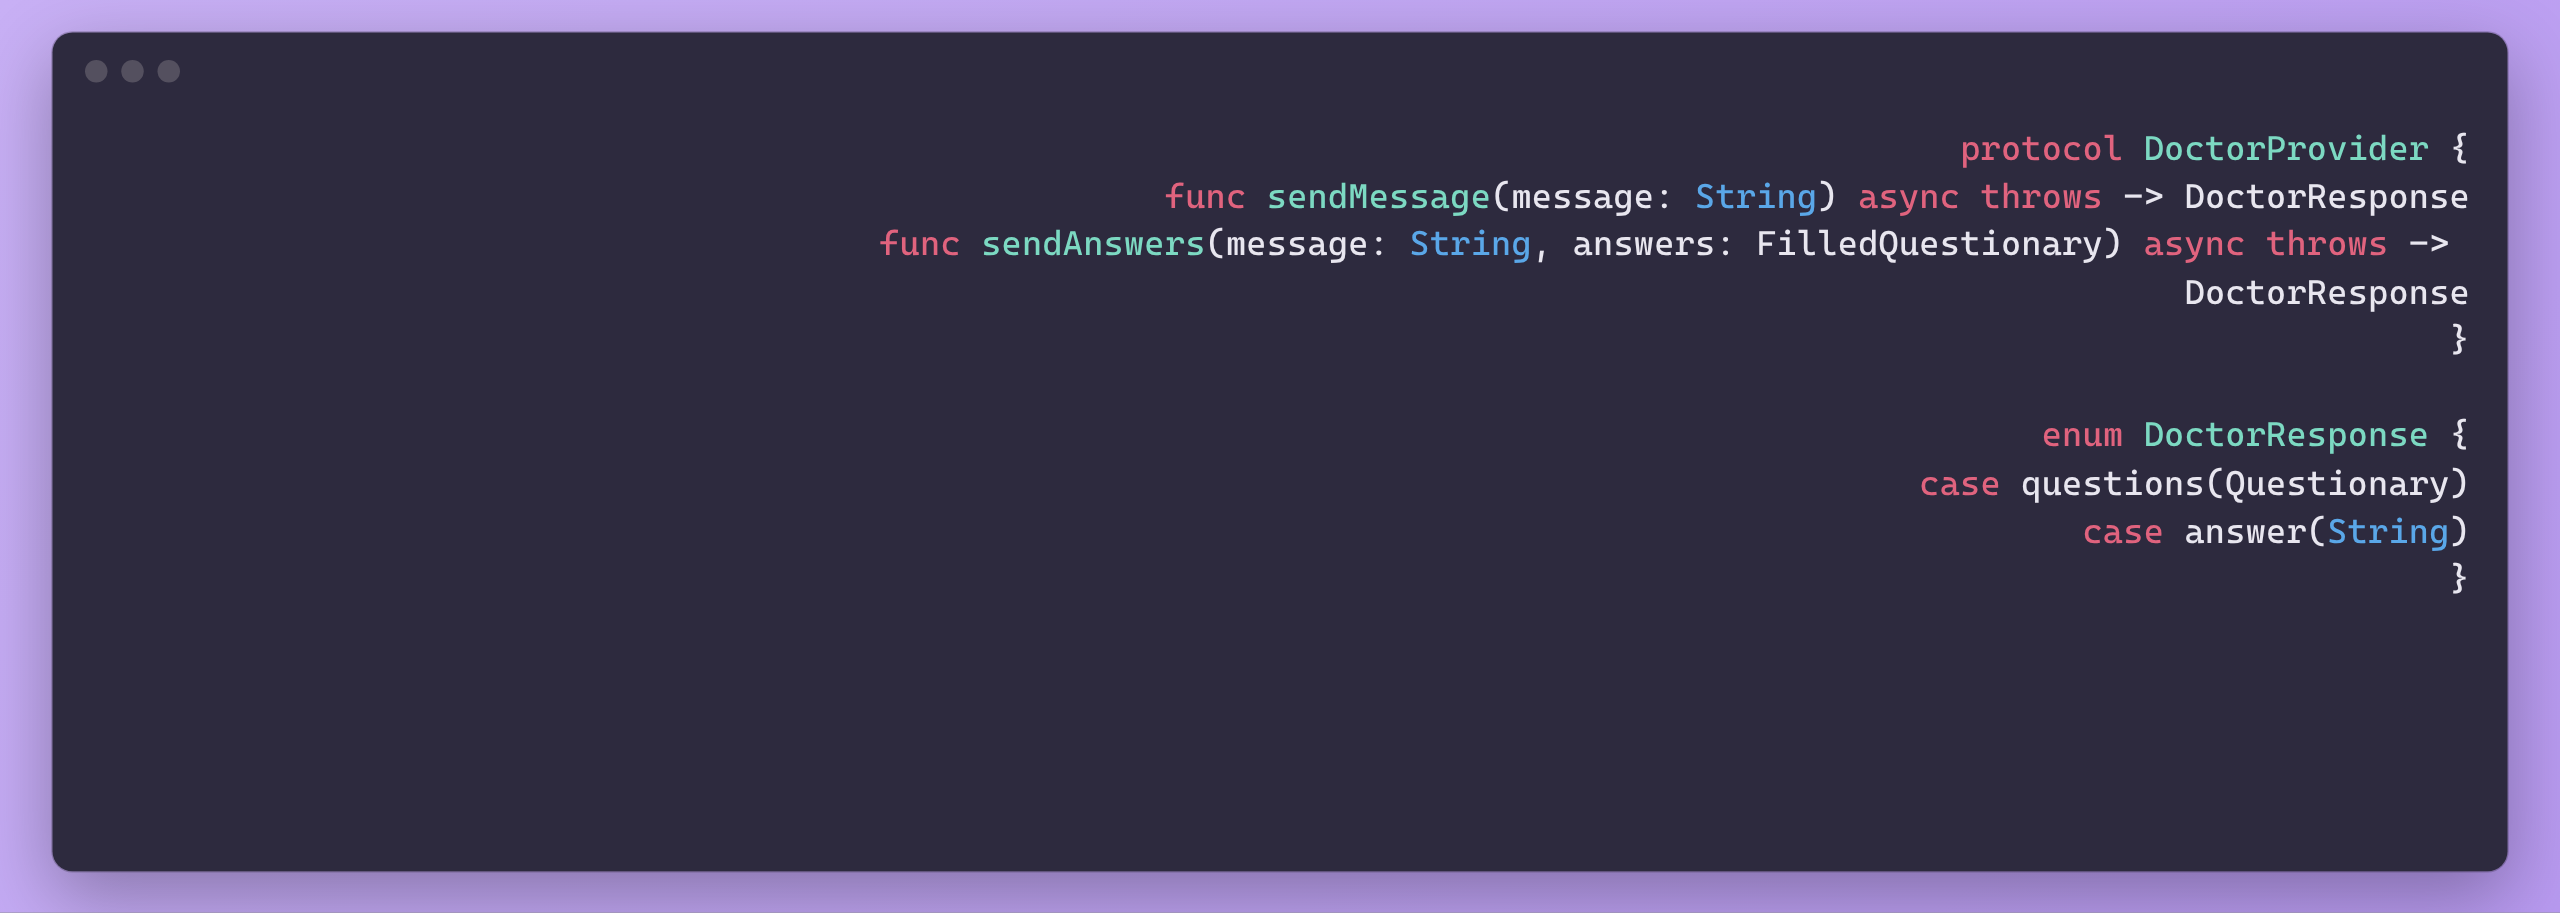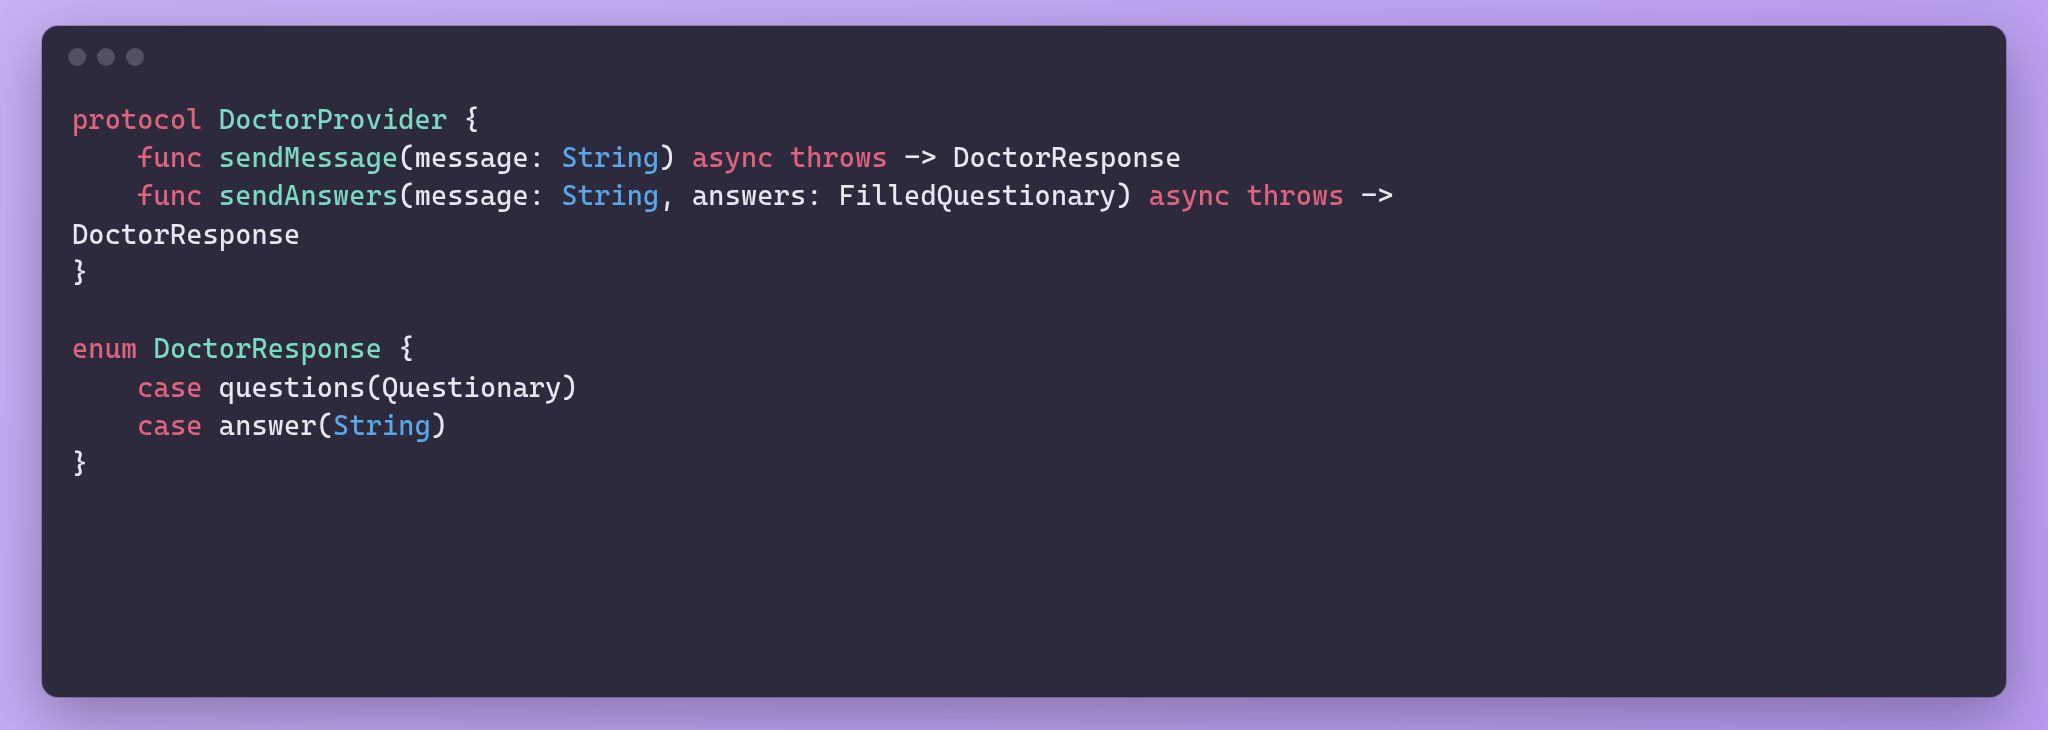--- a/index.html
+++ b/index.html
@@ -16,20 +16,21 @@
   }
   .window {
     background: #2d2a3e;
     border-radius: 16px;
     width: 100%;
     height: 100%;
     box-shadow: 0 20px 60px rgba(0,0,0,0.3), 0 0 0 1px rgba(0,0,0,0.2);
     overflow: hidden;
     display: flex;
     flex-direction: column;
+    text-align: right;
   }
   .titlebar {
     padding: 22px 26px 10px 26px;
     display: flex;
     gap: 11px;
   }
   .dot {
     width: 18px;
     height: 18px;
     border-radius: 50%;

